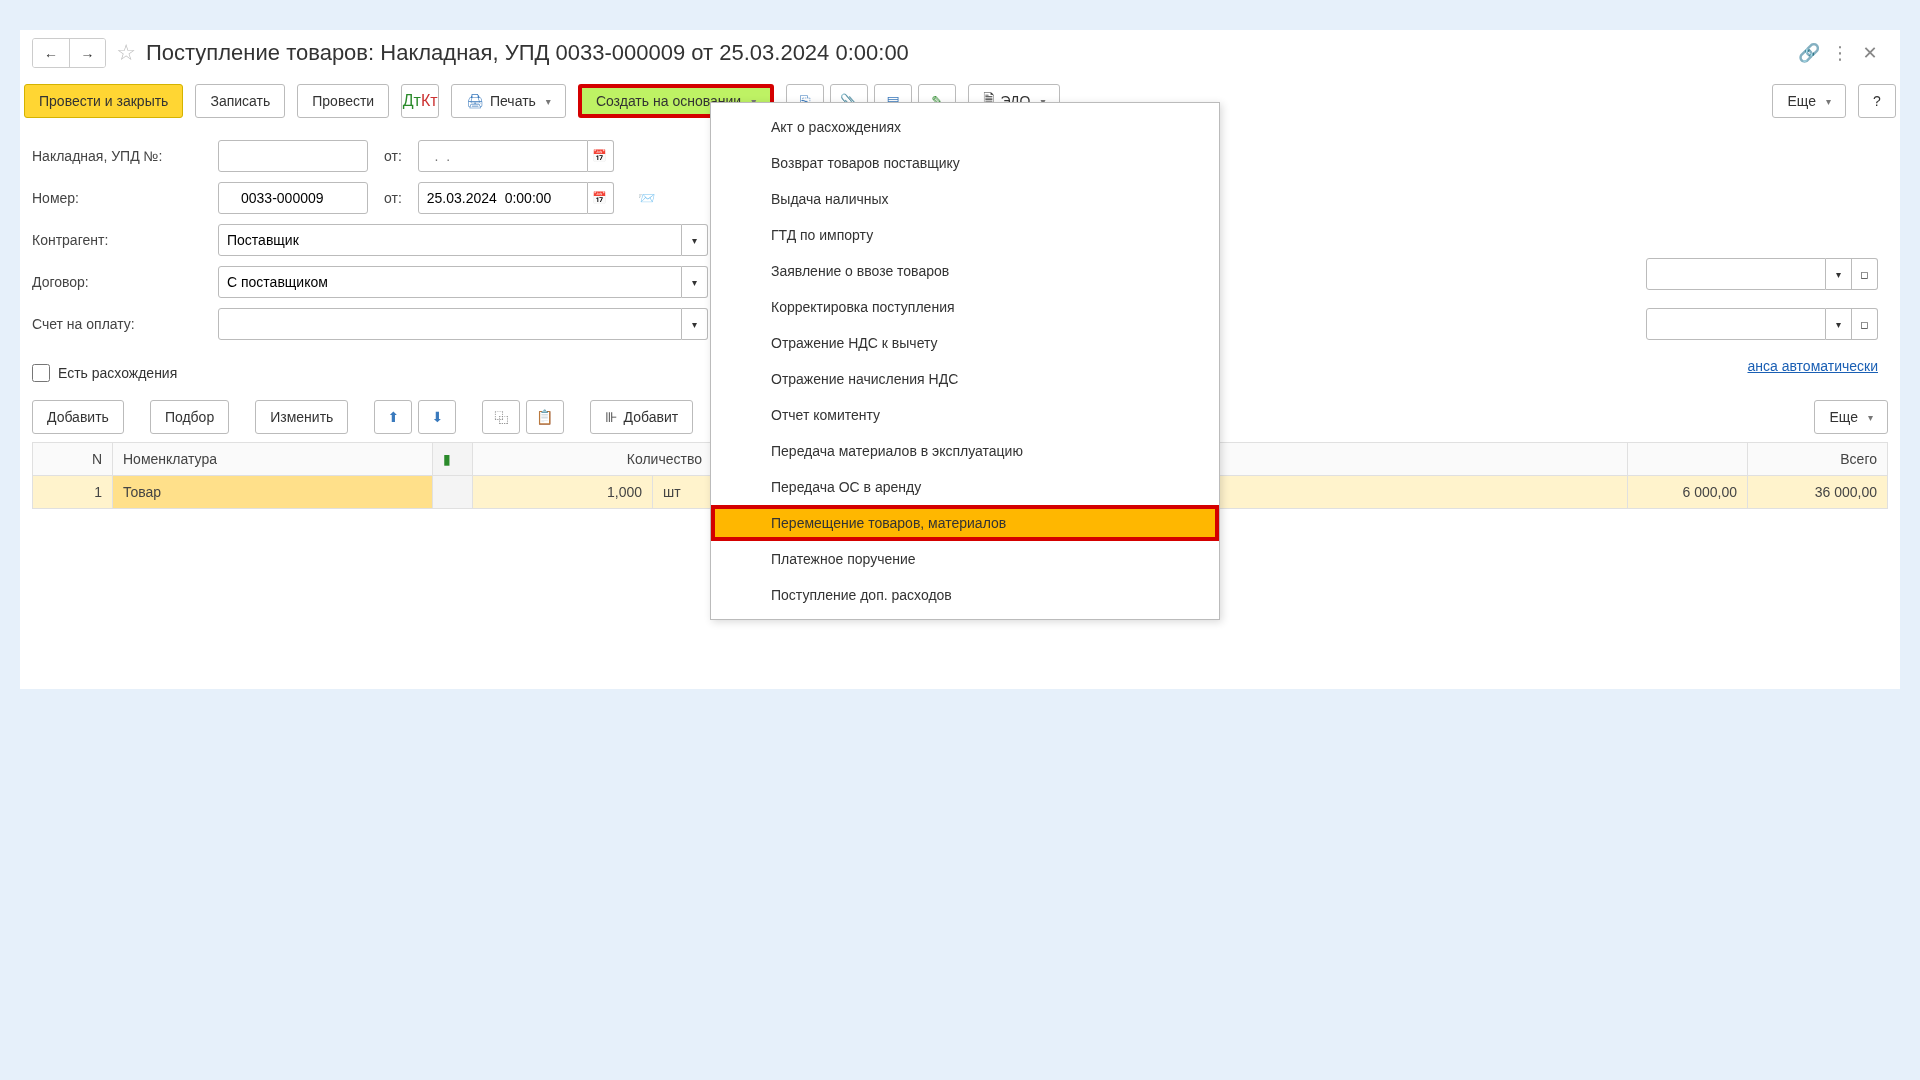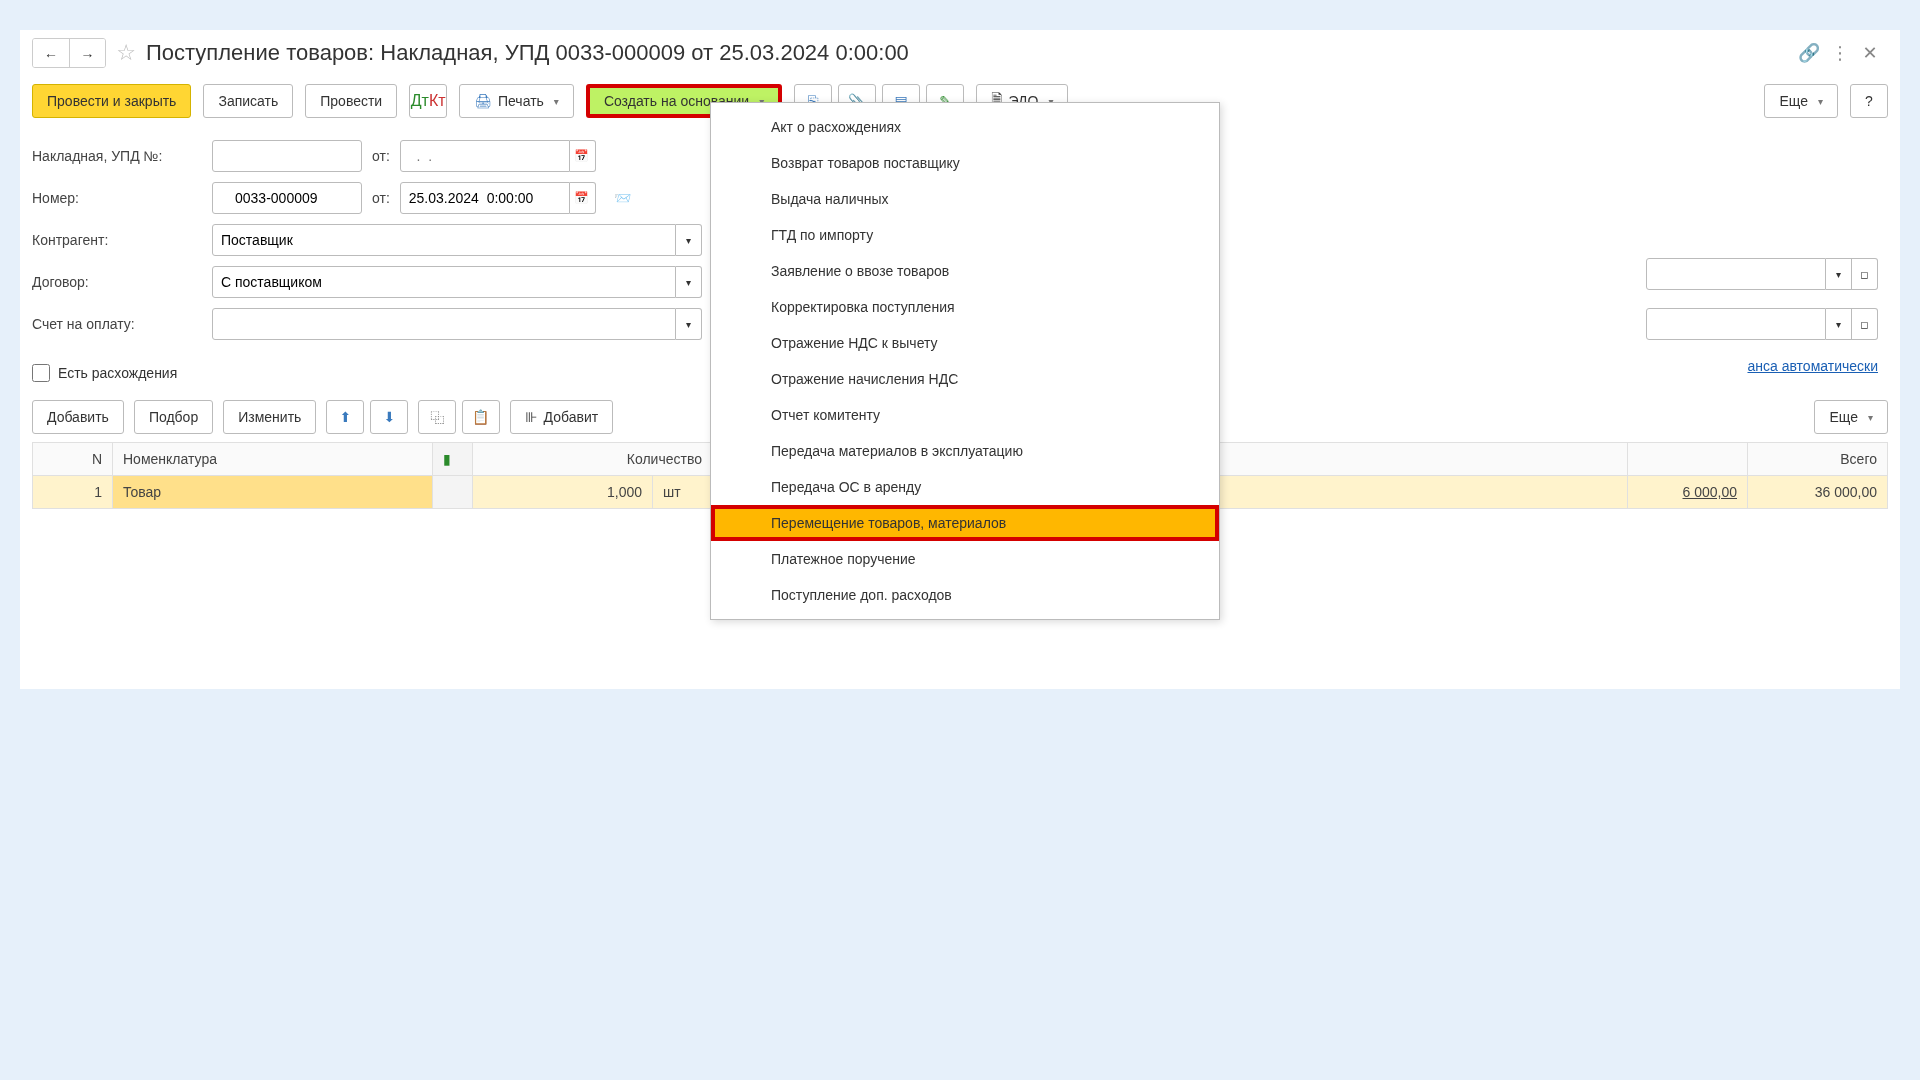--- a/index.html
+++ b/index.html
@@ -7,32 +7,32 @@
 .window { background: #fff; margin: 30px 20px; padding: 0; position: relative; }
 .titlebar { display: flex; align-items: center; padding: 8px 12px; gap: 8px; }
 .nav-btns { display: flex; border: 1px solid #ccc; border-radius: 3px; overflow: hidden; }
 .nav-btn { width: 36px; height: 28px; display: flex; align-items: center; justify-content: center; background: #fff; cursor: pointer; }
 .nav-btn + .nav-btn { border-left: 1px solid #ccc; }
 .star-icon { width: 24px; height: 24px; display: flex; align-items: center; justify-content: center; color: #bbb; font-size: 22px; cursor: pointer; }
 .title-text { font-size: 22px; font-weight: normal; color: #333; flex: 1; }
 .title-actions { display: flex; gap: 10px; align-items: center; padding-right: 8px; }
 .title-icon { width: 20px; height: 20px; color: #888; cursor: pointer; display: flex; align-items: center; justify-content: center; font-size: 18px; }
 
-.toolbar { display: flex; align-items: center; padding: 8px 12px; gap: 12px; flex-wrap: wrap; }
+.toolbar { display: flex; align-items: center; padding: 8px 4px; gap: 12px; flex-wrap: wrap; }
 .btn { height: 34px; padding: 0 14px; border: 1px solid #bbb; background: #fff; border-radius: 3px; cursor: pointer; display: inline-flex; align-items: center; gap: 6px; font-size: 14px; color: #333; }
 .btn-primary { background: #ffd633; border-color: #d4b300; font-weight: normal; }
 .icon-btn { width: 38px; padding: 0; justify-content: center; }
 .dropdown-arrow { font-size: 10px; color: #777; margin-left: 4px; }
 .btn-highlighted { border: 4px solid #d40000 !important; }
 .btn-pressed { background: #bef264; }
 .spacer { flex: 1; }
 .toolbar-group { display: flex; gap: 6px; align-items: center; }
 
 .form-area { padding: 4px 12px; }
-.form-row { display: flex; align-items: center; margin: 10px 0; gap: 10px; }
+.form-row { display: flex; align-items: center; margin: 10px 0; gap: 16px; }
 .form-label { width: 170px; color: #444; }
 .text-input { height: 32px; border: 1px solid #bbb; border-radius: 3px; padding: 0 8px; font-size: 14px; background: #fff; }
 .w-150 { width: 150px; padding-left: 22px; }
 .w-170 { width: 170px; }
 .lbl-inline { color: #444; }
 .date-picker { display: flex; align-items: center; }
 .date-picker .cal-btn { width: 26px; height: 32px; border: 1px solid #bbb; border-left: none; border-radius: 0 3px 3px 0; background: #fff; display: flex; align-items: center; justify-content: center; cursor: pointer; font-size: 12px; }
 .date-picker .text-input { border-radius: 3px 0 0 3px; }
 .select-input { display: flex; }
 .select-input .text-input { border-radius: 3px 0 0 3px; flex: 1; }
@@ -43,29 +43,29 @@
 .checkbox-row input { width: 18px; height: 18px; }
 .mini-icon { width: 22px; height: 22px; display: inline-flex; align-items: center; justify-content: center; cursor: pointer; margin-left: 6px; }
 .link-text { color: #1a5fb4; text-decoration: underline; cursor: pointer; }
 
 .right-field { position: absolute; right: 22px; display: flex; }
 .right-field .text-input { width: 180px; }
 .rf-1 { top: 132px; }
 .rf-2 { top: 182px; }
 .rf-link { top: 232px; right: 22px; position: absolute; }
 
-.table-toolbar { display: flex; align-items: center; padding: 8px 12px; gap: 10px; }
+.table-toolbar { display: flex; align-items: center; padding: 8px 12px; gap: 26px; }
 .table { width: calc(100% - 24px); margin: 0 12px; border: 1px solid #ddd; border-collapse: collapse; }
 .table th, .table td { border: 1px solid #e0e0e0; padding: 8px 10px; text-align: left; font-weight: normal; color: #444; }
 .table th { background: #fafafa; }
 .table .num-col { width: 80px; text-align: right; }
 .table .nom-col { width: 320px; }
 .table .qty-col { width: 180px; text-align: right; }
 .table .unit-col { width: 60px; }
-.table .price-col { width: 120px; text-align: right; text-decoration: underline; }
+.table .price-col { width: 120px; text-align: right; }
 .table .total-col { width: 140px; text-align: right; }
 .row-highlight td { background: #fff3cc; }
 .row-highlight td.nom-col { background: #ffe08a; }
 .dim-cell { background: #f4f4f4 !important; width: 40px; }
 
 .dropdown-menu { position: absolute; top: 72px; left: 690px; width: 510px; background: #fff; border: 1px solid #bbb; box-shadow: 2px 2px 8px rgba(0,0,0,0.15); z-index: 100; padding: 6px 0; }
 .menu-item { padding: 10px 60px; cursor: pointer; color: #333; }
 .menu-item-highlighted { background: #ffb700; border: 4px solid #d40000; padding: 6px 56px; }
 
 .green-icon { color: #2a8a2a; }

